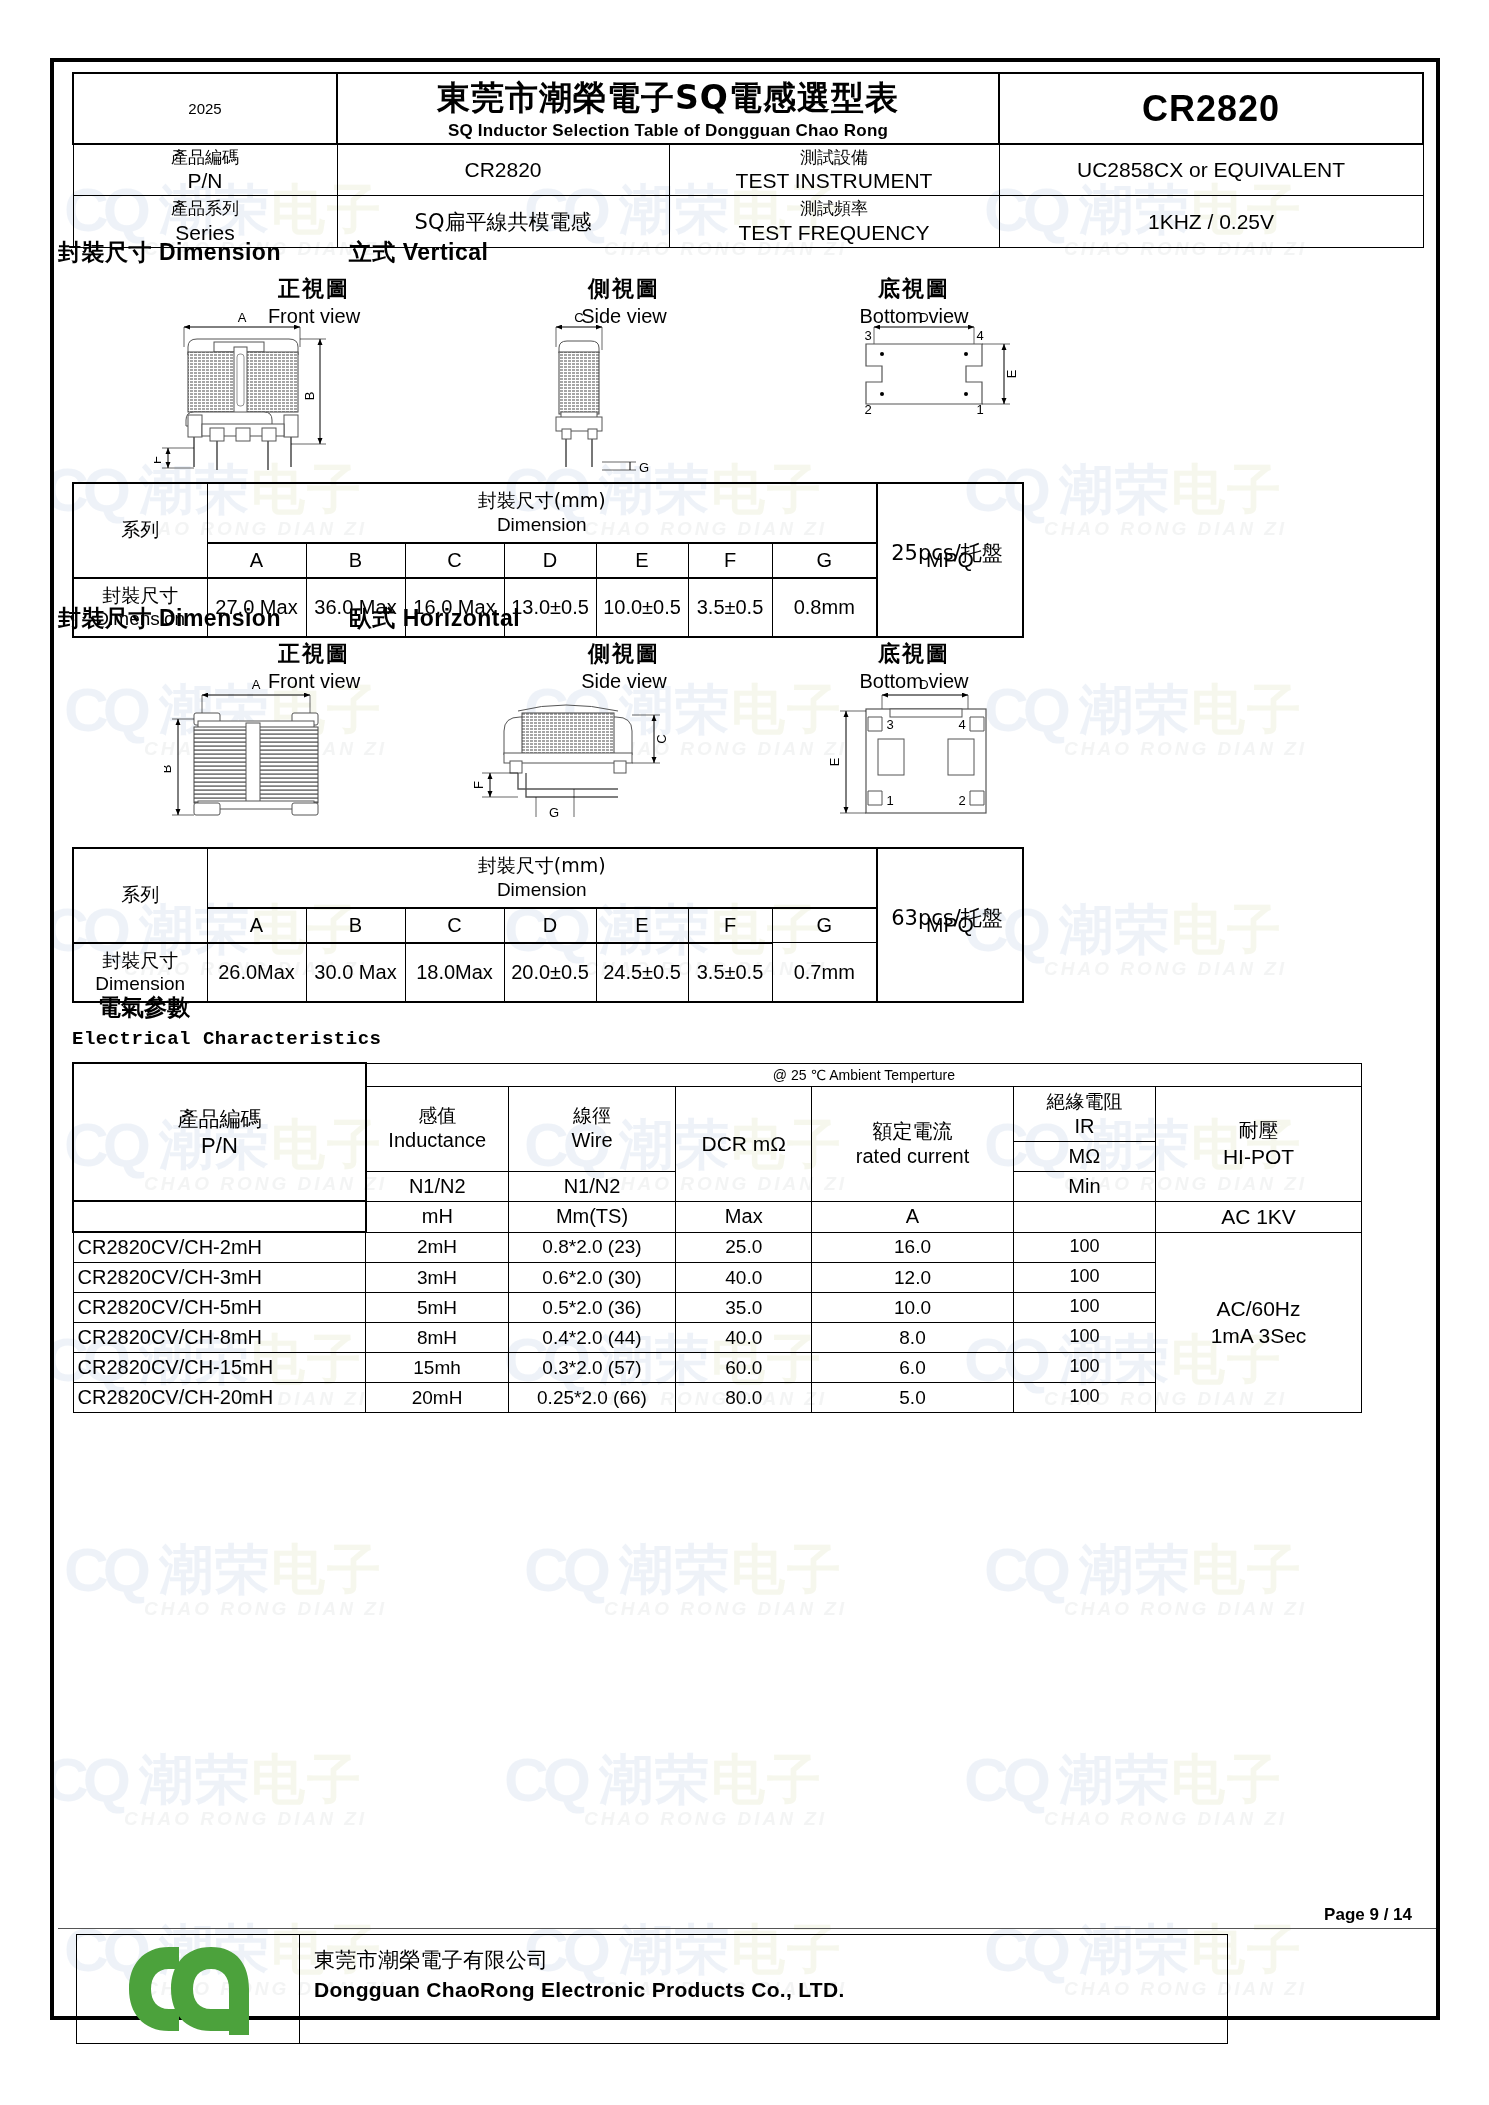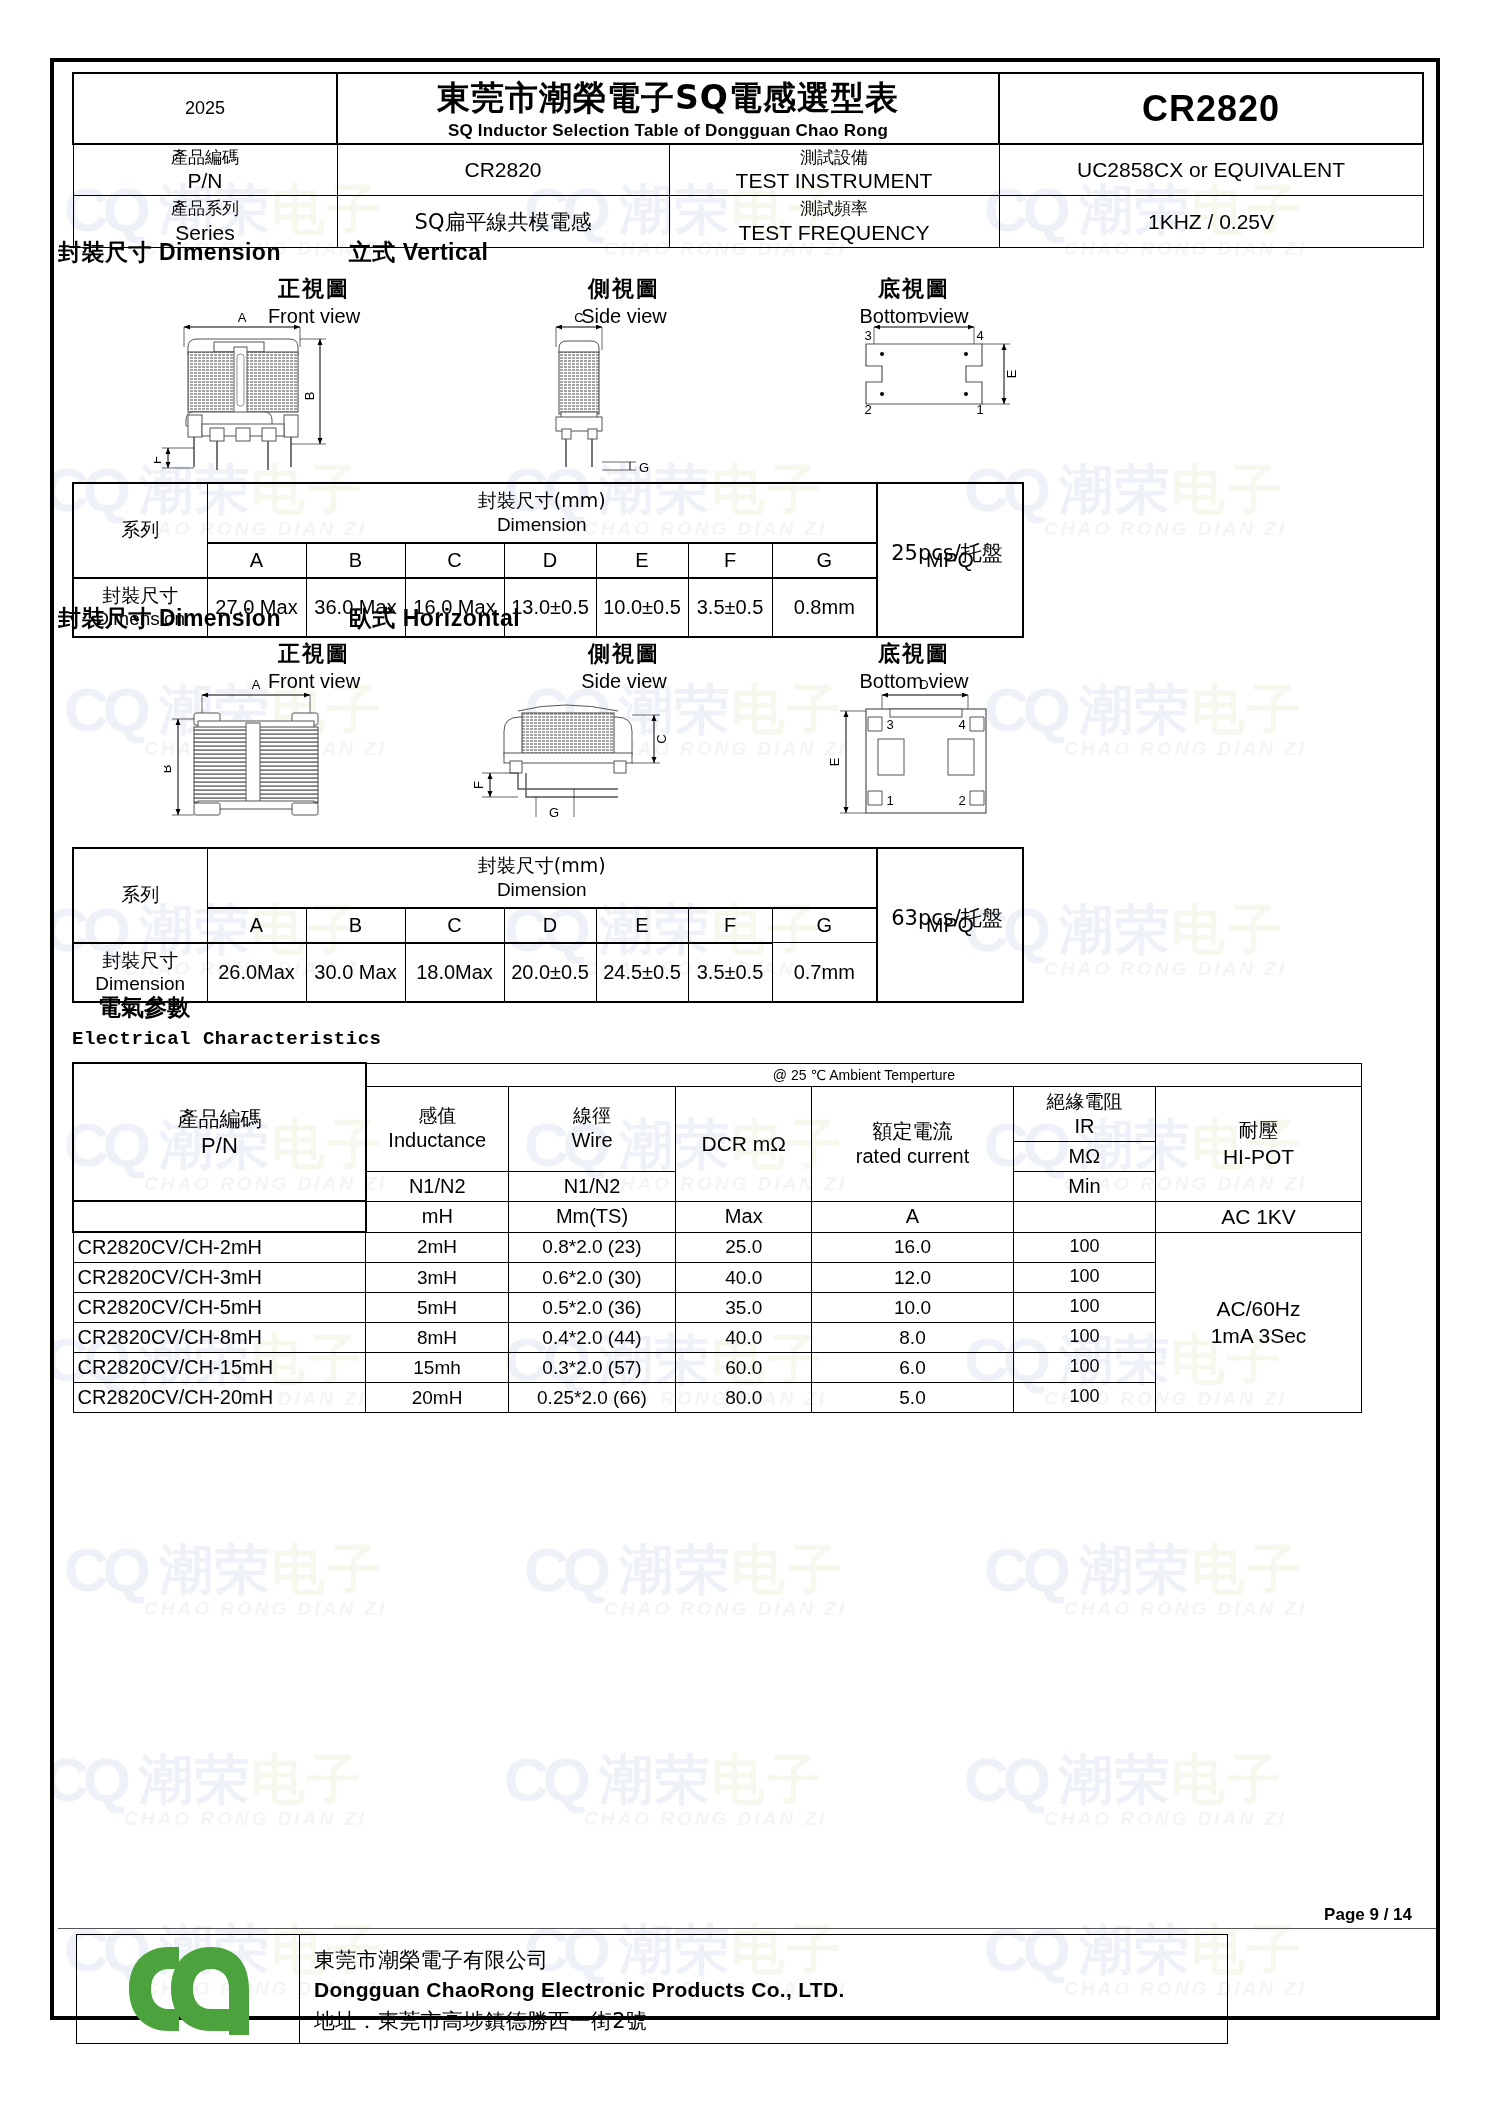--- a/index.html
+++ b/index.html
@@ -23,21 +23,21 @@
 
   
   table{border-collapse:collapse;}
   .t-top{position:absolute;left:18px;top:10px;width:1350px;table-layout:fixed;}
   .t-top td{border:1px solid #000;text-align:center;vertical-align:middle;padding:2px 4px;}
   .t-top .outer{border:2px solid #000;}
   .cjk{font-family:"DejaVu Sans","Liberation Sans",sans-serif;}
   .ttl-cn{font-size:33px;font-weight:bold;letter-spacing:1px;}
   .ttl-en{font-size:17px;font-weight:bold;letter-spacing:.2px;}
   .pn-big{font-size:36px;font-weight:bold;letter-spacing:1px;}
-  .yr{font-size:18px;margin-left:36px;}
+  .yr{font-size:15px;margin-left:36px;}
   .lbl-cn{font-size:17px;line-height:1.25;}
   .lbl-en{font-size:21px;line-height:1.2;}
   .val{font-size:21px;}
 
   
   .sec-head{position:absolute;font-size:23px;font-weight:bold;letter-spacing:.5px;white-space:nowrap;}
   .sec-head .gap{display:inline-block;width:54px;}
 
   
   .vcap{position:absolute;text-align:center;width:260px;}
@@ -719,18 +719,17 @@
   <div class="foot-box">
     <div class="foot-logo">
       <svg width="130" height="92" viewBox="0 0 130 92">
         <path d="M46 4 C20 4 6 22 6 46 C6 70 20 88 46 88 L56 88 L56 66 L46 66 C34 66 28 58 28 46 C28 34 34 26 46 26 L56 26 L56 4 Z" fill="#4ca23c"></path>
         <path d="M88 4 C62 4 48 22 48 46 C48 70 62 88 88 88 L124 88 L124 66 L88 66 C76 66 70 58 70 46 C70 34 76 26 88 26 C100 26 106 34 106 46 L106 92 L126 92 L126 46 C126 22 114 4 88 4 Z" fill="#4ca23c"></path>
       </svg>
     </div>
     <div class="foot-text">
       <div class="cjk">東莞市潮榮電子有限公司</div>
       <div class="en">Dongguan ChaoRong Electronic Products Co., LTD.</div>
-      <div class="cjk">地址：東莞市高埗鎮德勝西一街2號</div>
     </div>
   </div>
 
   </div>
 </div>
 
 </body></html>

